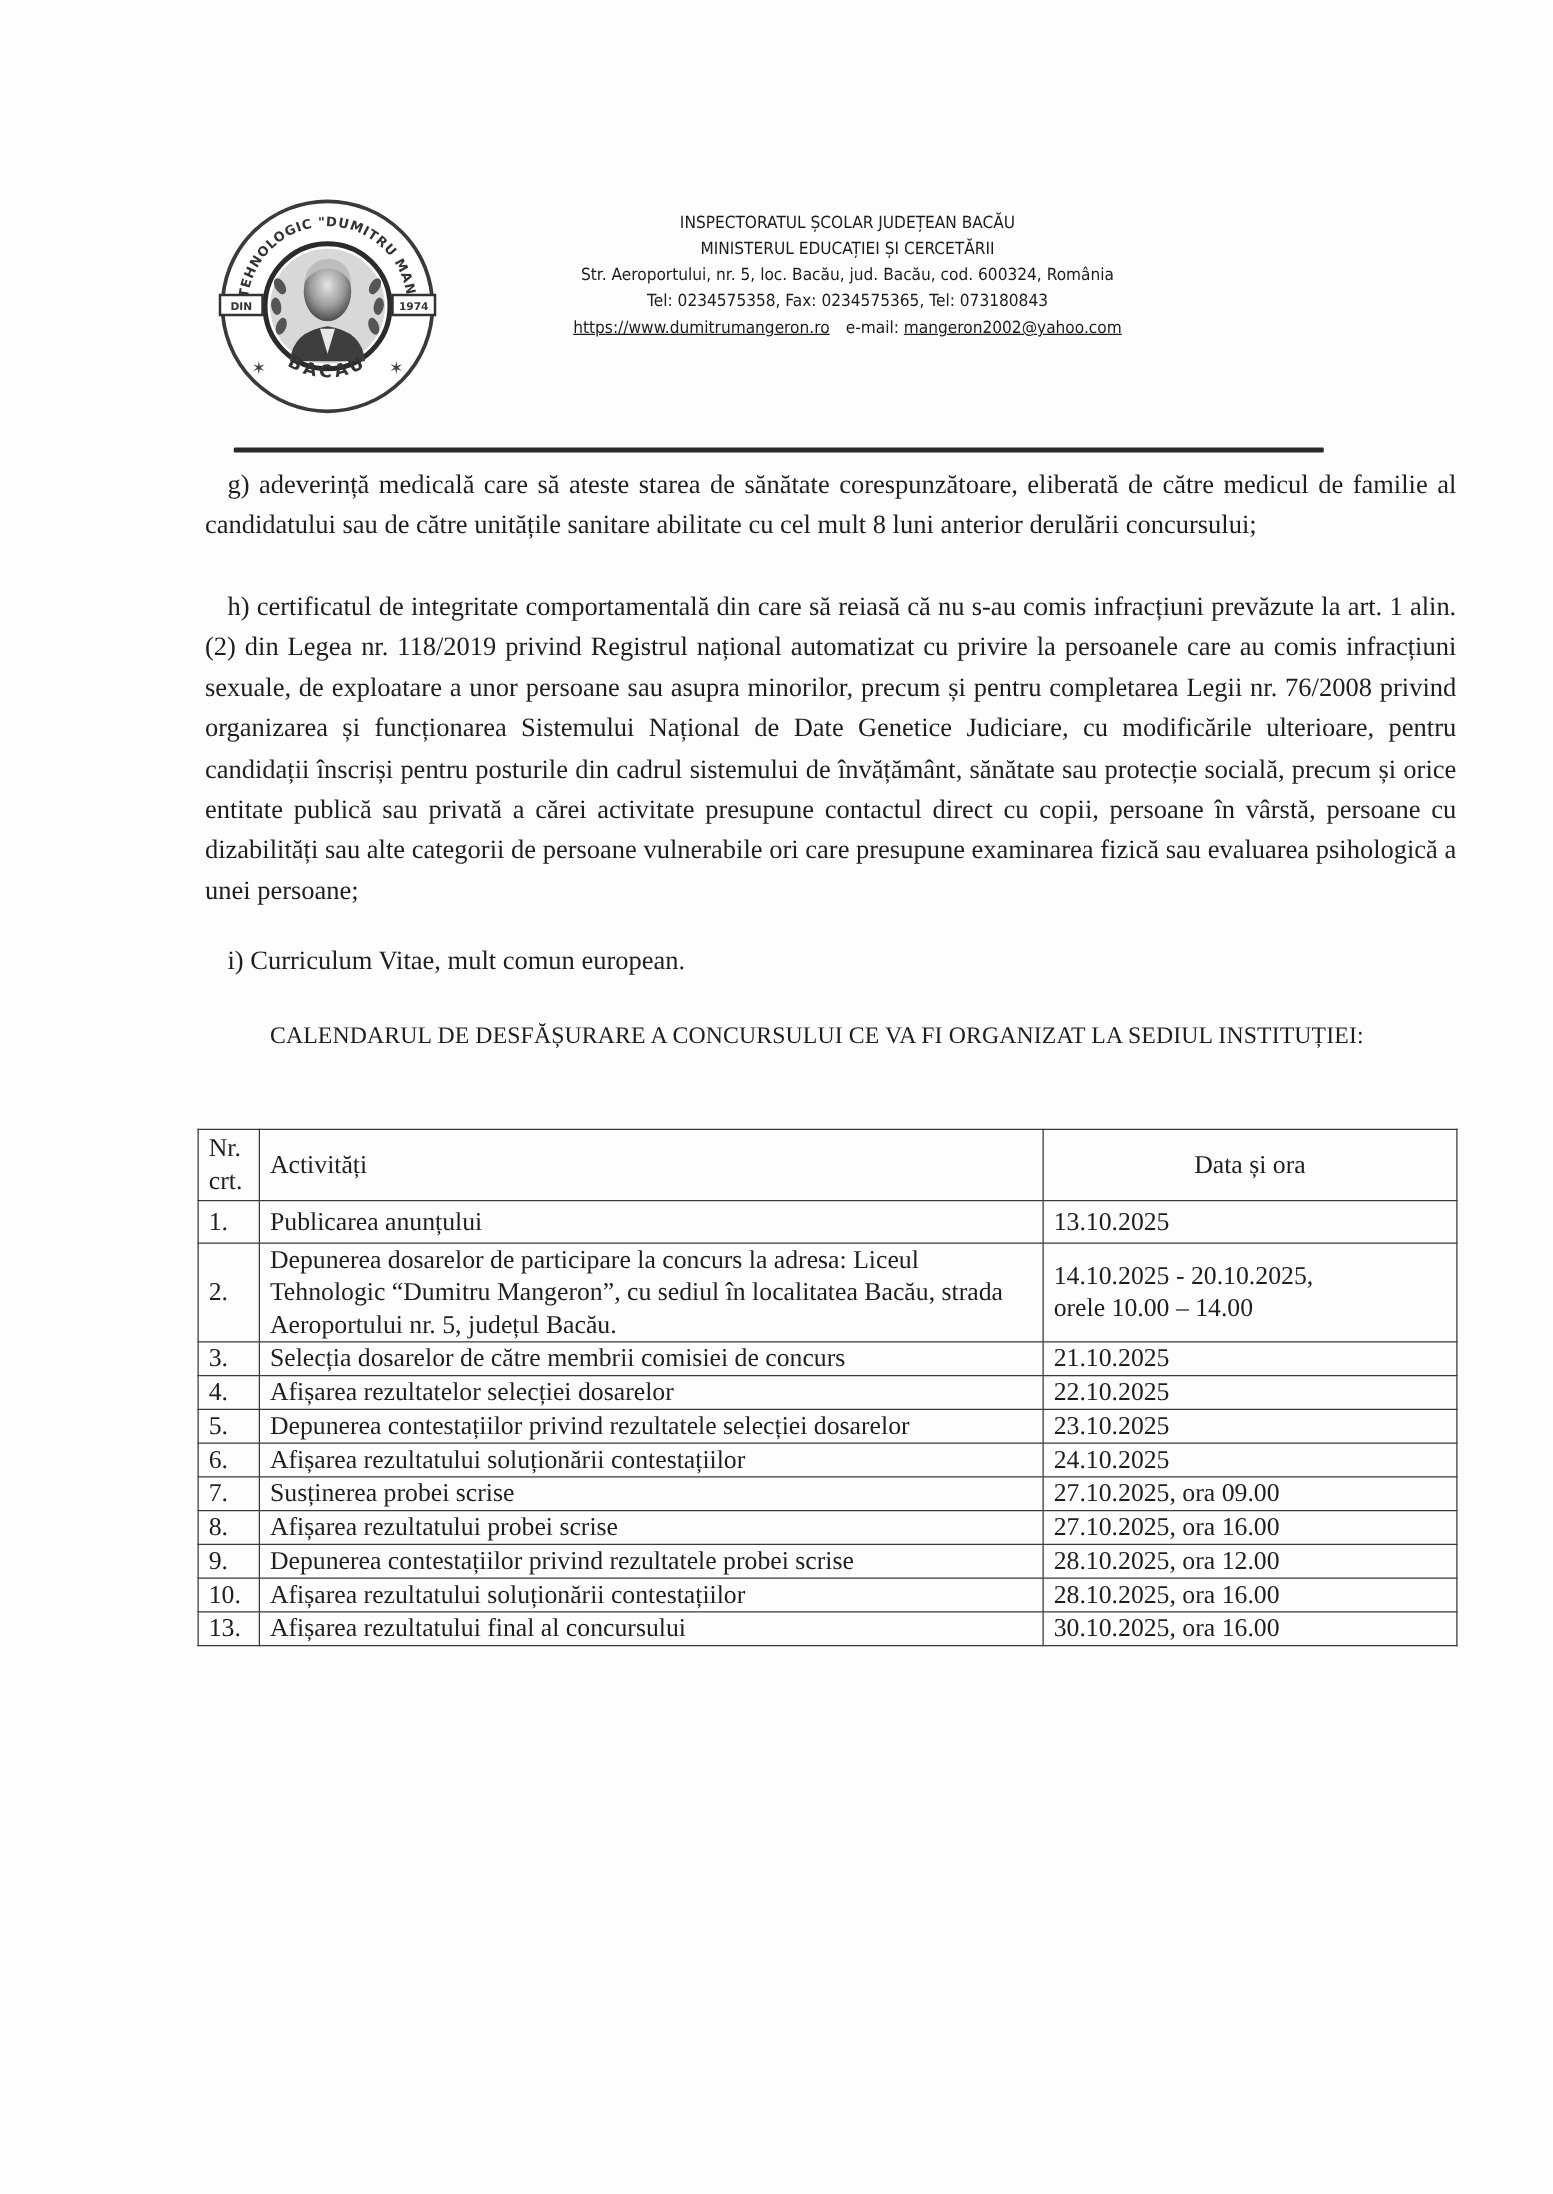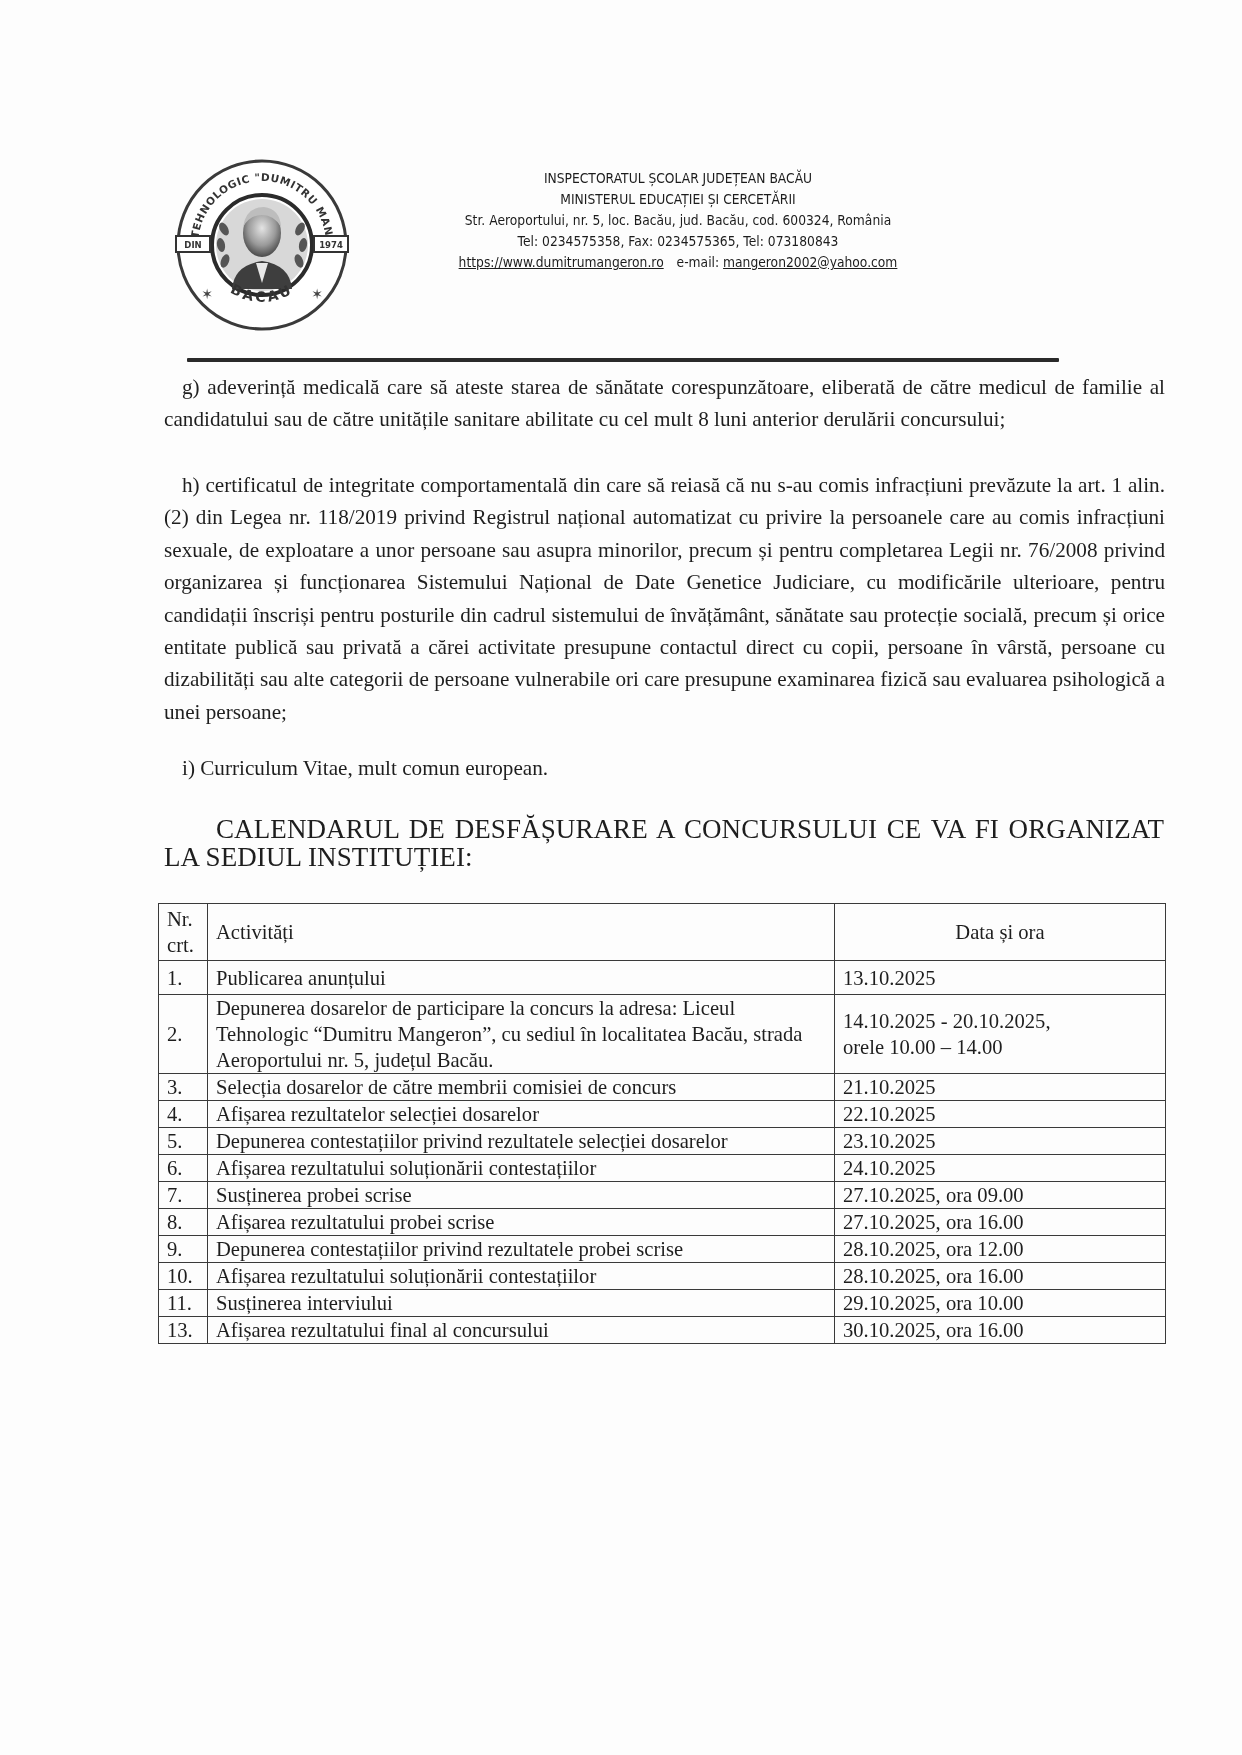--- a/index.html
+++ b/index.html
@@ -33,21 +33,21 @@
   .para {
     position: absolute; left: 164px; width: 1001px;
     font-size: 21.2px; line-height: 32.4px; text-align: justify; color: #1e1e1e;
   }
   .para .first { text-indent: 18px; }
   .p-g { top: 371px; }
   .p-h { top: 469px; }
   .p-i { top: 752px; }
   .calendar-title {
     position: absolute; left: 164px; top: 815px; width: 1000px;
-    font-size: 27px; line-height: 28px; text-align: justify; text-align-last: left;
+    font-size: 19px; line-height: 28px; text-align: justify; text-align-last: left;
     color: #1e1e1e; letter-spacing: 0.1px;
   }
   .calendar-title .indent { display: inline-block; width: 52px; }
   
   table.schedule {
     position: absolute; left: 158px; top: 903px; width: 1008px;
     border-collapse: collapse; font-size: 20.6px; color: #1e1e1e;
   }
   table.schedule td, table.schedule th {
     border: 1.6px solid #3a3a3a; padding: 0 8px; font-weight: normal;
@@ -197,23 +197,18 @@
         <td class="nr">9.</td>
         <td class="act">Depunerea contestațiilor privind rezultatele probei scrise</td>
         <td class="date">28.10.2025, ora 12.00</td>
       </tr>
       <tr>
         <td class="nr">10.</td>
         <td class="act">Afișarea rezultatului soluționării contestațiilor</td>
         <td class="date">28.10.2025, ora 16.00</td>
       </tr>
       <tr>
-        <td class="nr">11.</td>
-        <td class="act">Susținerea interviului</td>
-        <td class="date">29.10.2025, ora 10.00</td>
-      </tr>
-      <tr>
         <td class="nr">13.</td>
         <td class="act">Afișarea rezultatului final al concursului</td>
         <td class="date">30.10.2025, ora 16.00</td>
       </tr>
     </tbody>
 </table>
 
 </body></html>

